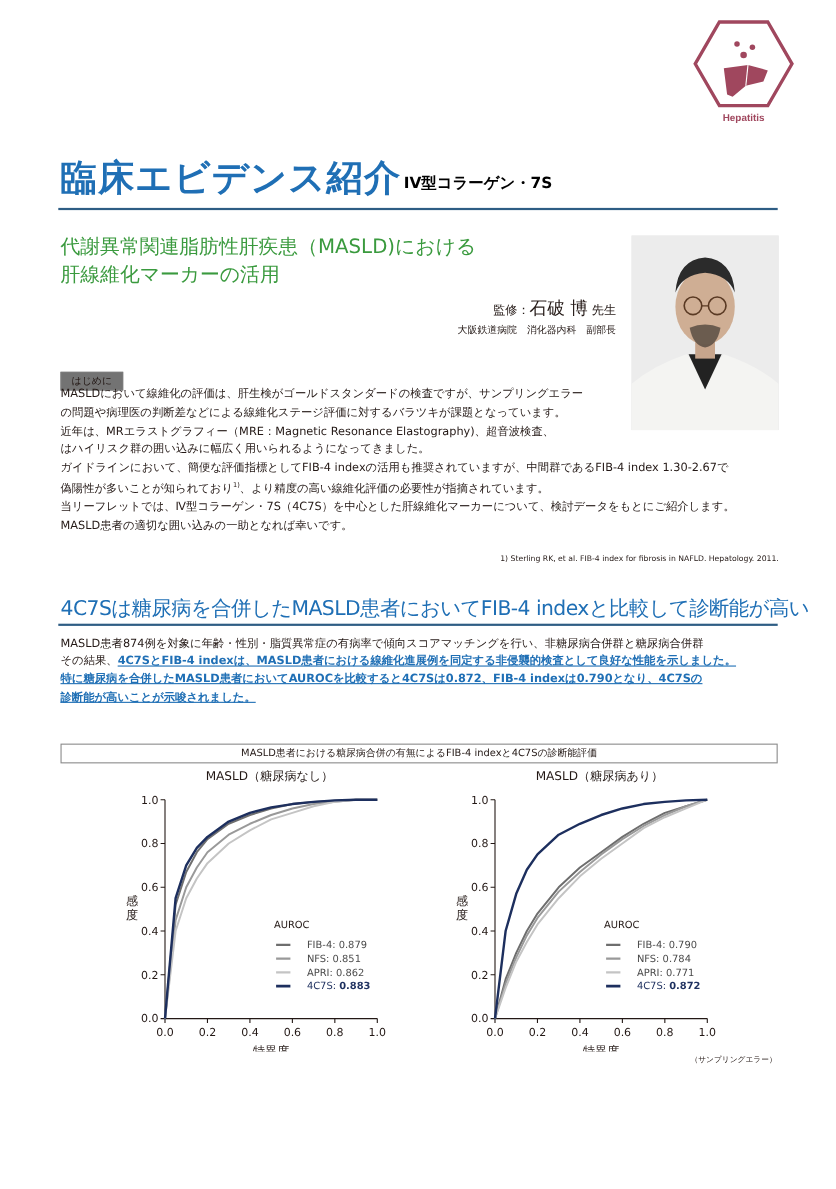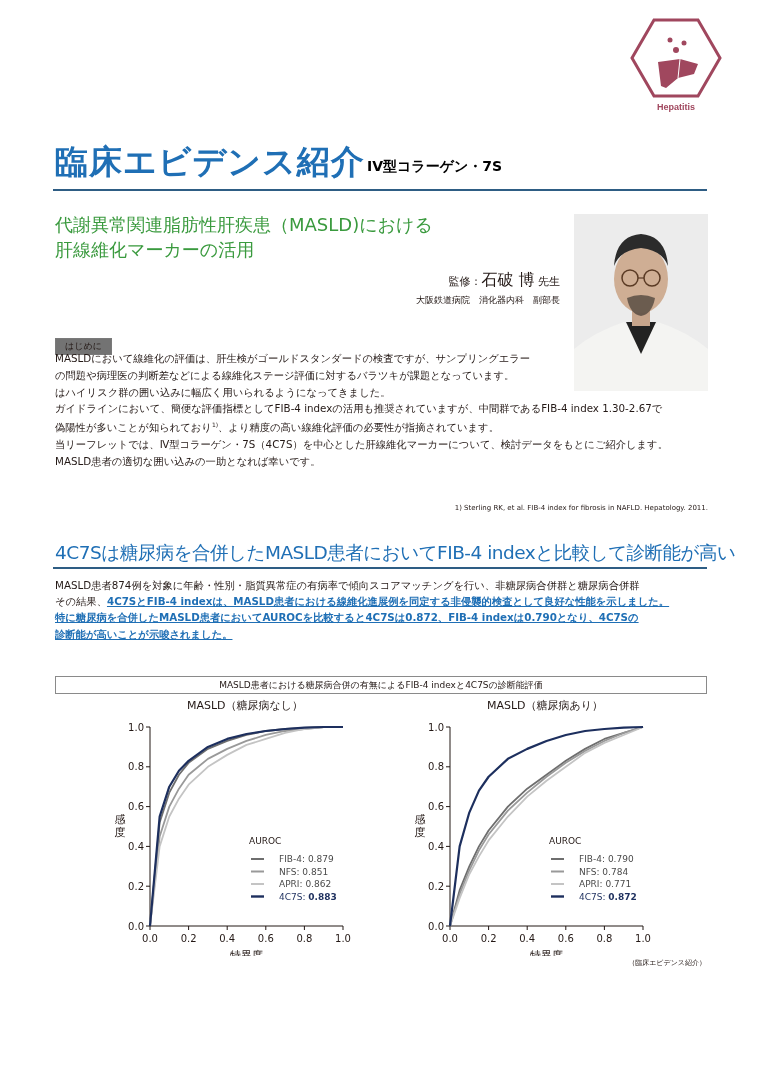--- a/index.html
+++ b/index.html
@@ -90,20 +90,21 @@
     <line x1="64" y1="64" x2="70" y2="64" stroke="#5a3a24" stroke-width="1.2"></line>
     <path d="M53,84 Q67,78 81,84 Q78,100 67,102 Q56,100 53,84 Z" fill="#4a4038" opacity="0.75"></path>
   </svg>
 </div>
 
 <div class="section-tag">はじめに</div>
 
 <div class="intro">
   <p>MASLDにおいて線維化の評価は、肝生検がゴールドスタンダードの検査ですが、サンプリングエラー</p>
   <p>の問題や病理医の判断差などによる線維化ステージ評価に対するバラツキが課題となっています。</p>
+  <p>近年は、MRエラストグラフィー（MRE：Magnetic Resonance Elastography)、超音波検査、</p>
   <p>はハイリスク群の囲い込みに幅広く用いられるようになってきました。</p>
   <p>ガイドラインにおいて、簡便な評価指標としてFIB-4 indexの活用も推奨されていますが、中間群であるFIB-4 index 1.30-2.67で</p>
   <p><span>偽陽性が多いことが知られており</span><sup>1)</sup><span>、より精度の高い線維化評価の必要性が指摘されています。</span></p>
   <p>当リーフレットでは、Ⅳ型コラーゲン・7S（4C7S）を中心とした肝線維化マーカーについて、検討データをもとにご紹介します。</p>
   <p>MASLD患者の適切な囲い込みの一助となれば幸いです。</p>
 </div>
 <div class="reference">1) Sterling RK, et al. FIB-4 index for fibrosis in NAFLD. Hepatology. 2011.</div>
 
 <div class="section2-title">4C7Sは糖尿病を合併したMASLD患者においてFIB-4 indexと比較して診断能が高い</div>
 <div class="section2-rule"></div>
@@ -205,13 +206,13 @@
       <line x1="151" y1="175.5" x2="164" y2="175.5" stroke="#999999" stroke-width="2"></line>
       <text x="179" y="178.5" font-size="9" font-family="&quot;DejaVu Sans&quot;, sans-serif" fill="#4a4a4a"><tspan>NFS: </tspan><tspan font-weight="normal">0.784</tspan></text>
       <line x1="151" y1="188" x2="164" y2="188" stroke="#c4c4c4" stroke-width="2"></line>
       <text x="179" y="191" font-size="9" font-family="&quot;DejaVu Sans&quot;, sans-serif" fill="#4a4a4a"><tspan>APRI: </tspan><tspan font-weight="normal">0.771</tspan></text>
       <line x1="151" y1="200.5" x2="164" y2="200.5" stroke="#1d2f5e" stroke-width="2.4"></line>
       <text x="179" y="203.5" font-size="9" font-family="&quot;DejaVu Sans&quot;, sans-serif" fill="#1d2f5e"><tspan>4C7S: </tspan><tspan font-weight="bold">0.872</tspan></text>
     </svg>
   <div class="chart-title">MASLD（糖尿病あり）</div>
 </div>
 
-<div class="data-source">（臨床エビデンス紹介）</div>
+<div class="data-source">（サンプリングエラー）</div>
 
 </body></html>

